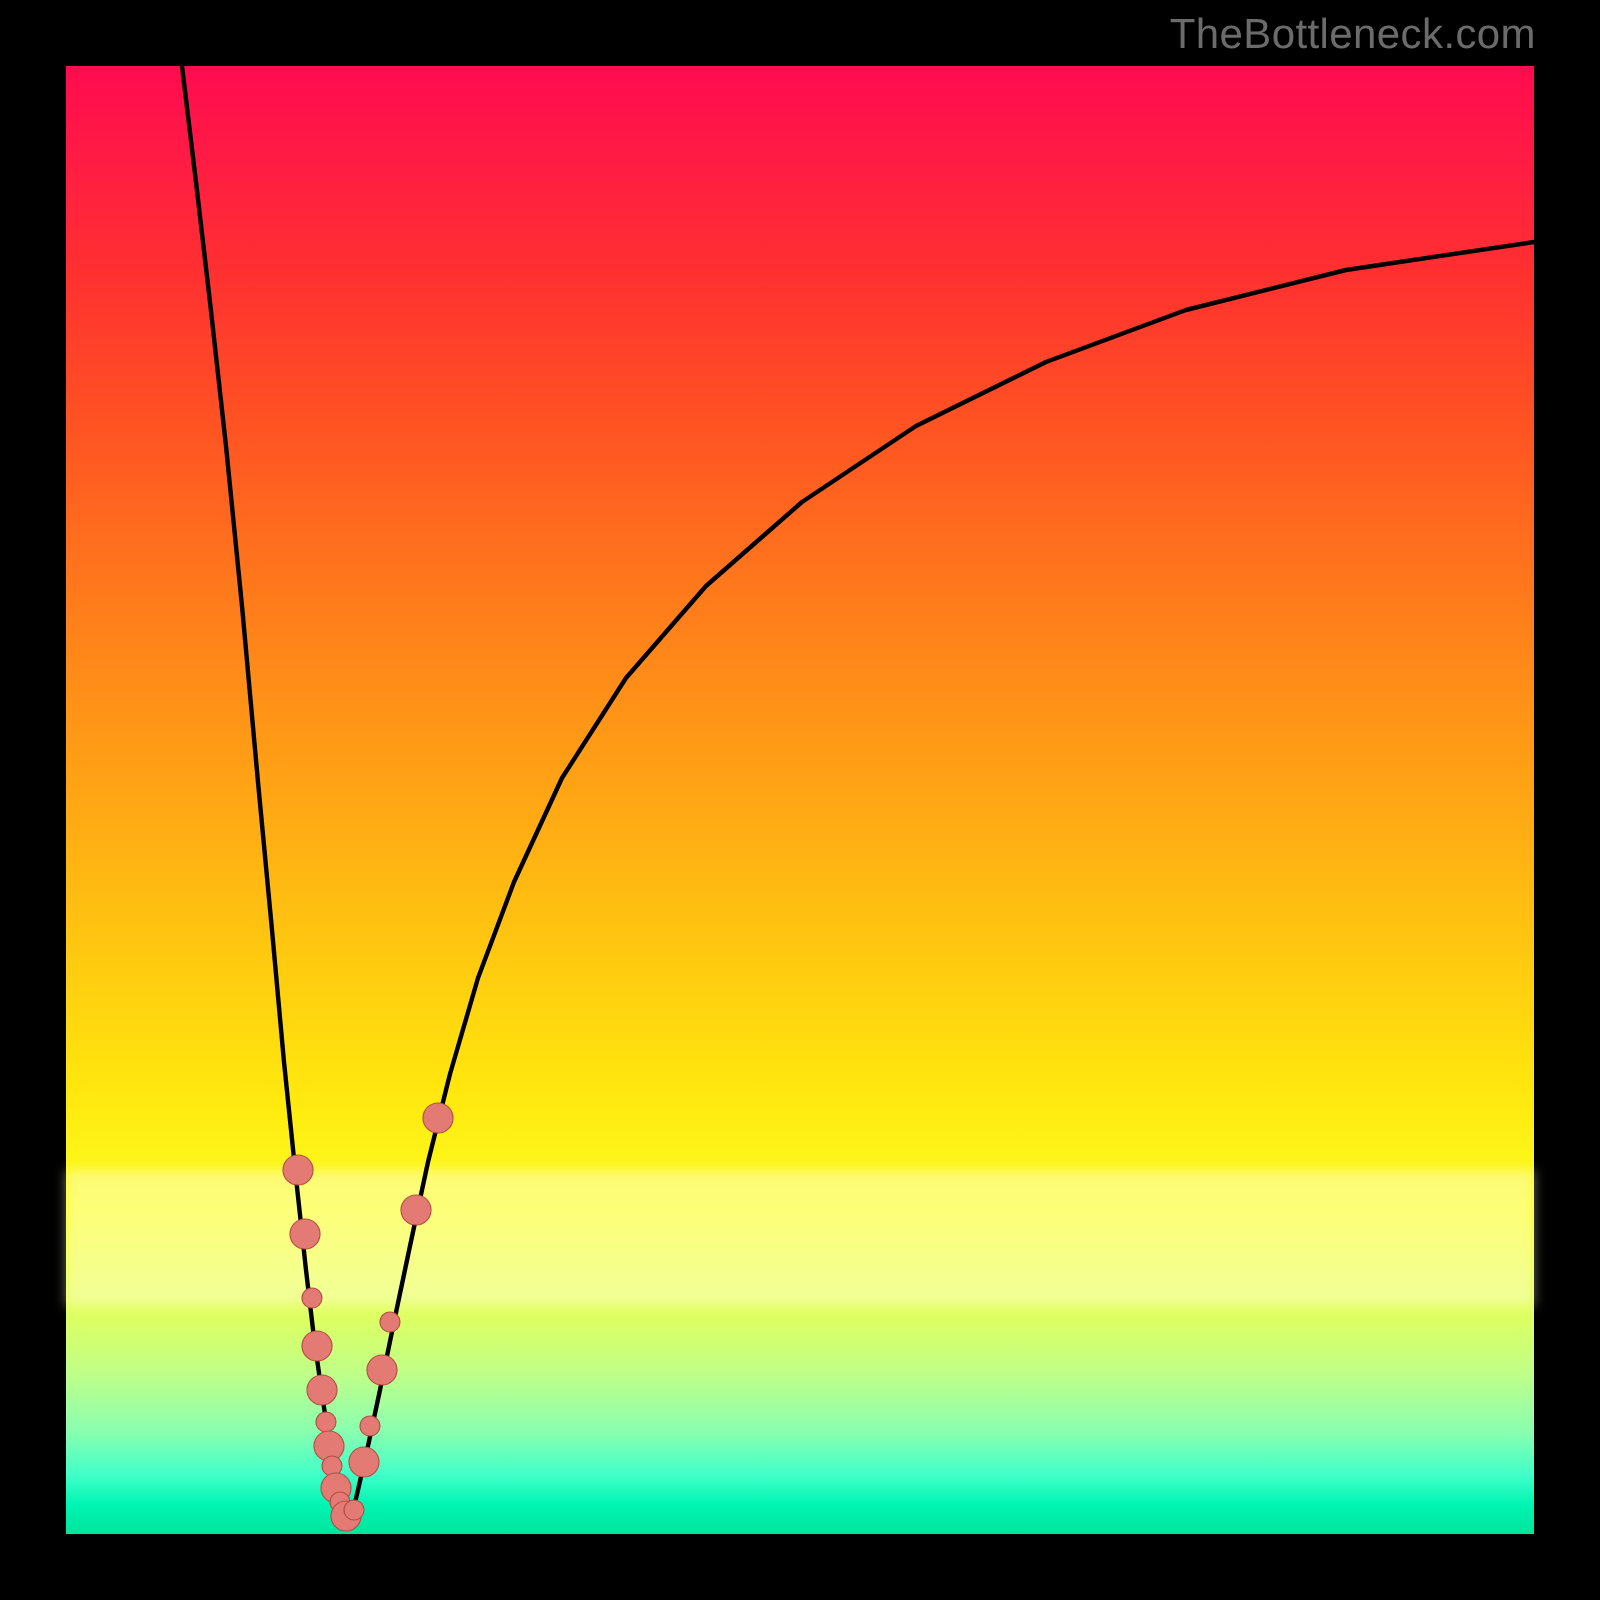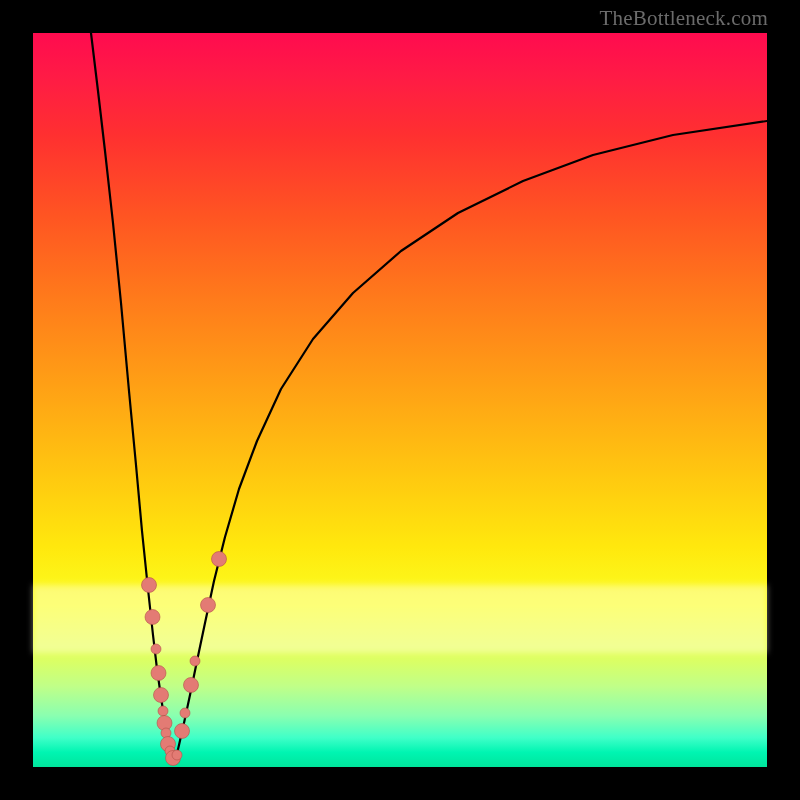--- a/index.html
+++ b/index.html
@@ -50,21 +50,21 @@
   }
   .markers {
     position: absolute;
     left: 0; top: 0;
     width: 734px; height: 734px;
   }
   .wm {
     position: absolute;
     top: 6px;
     right: 32px;
-    font-family: Liberation Serif, serif;
+    font-family: Liberation Sans, sans-serif;
     font-size: 21px;
     font-weight: 500;
     color: #6b6b6b;
     letter-spacing: 0.2px;
     text-align: center;
   }
 </style>
 </head>
 <body>
 

